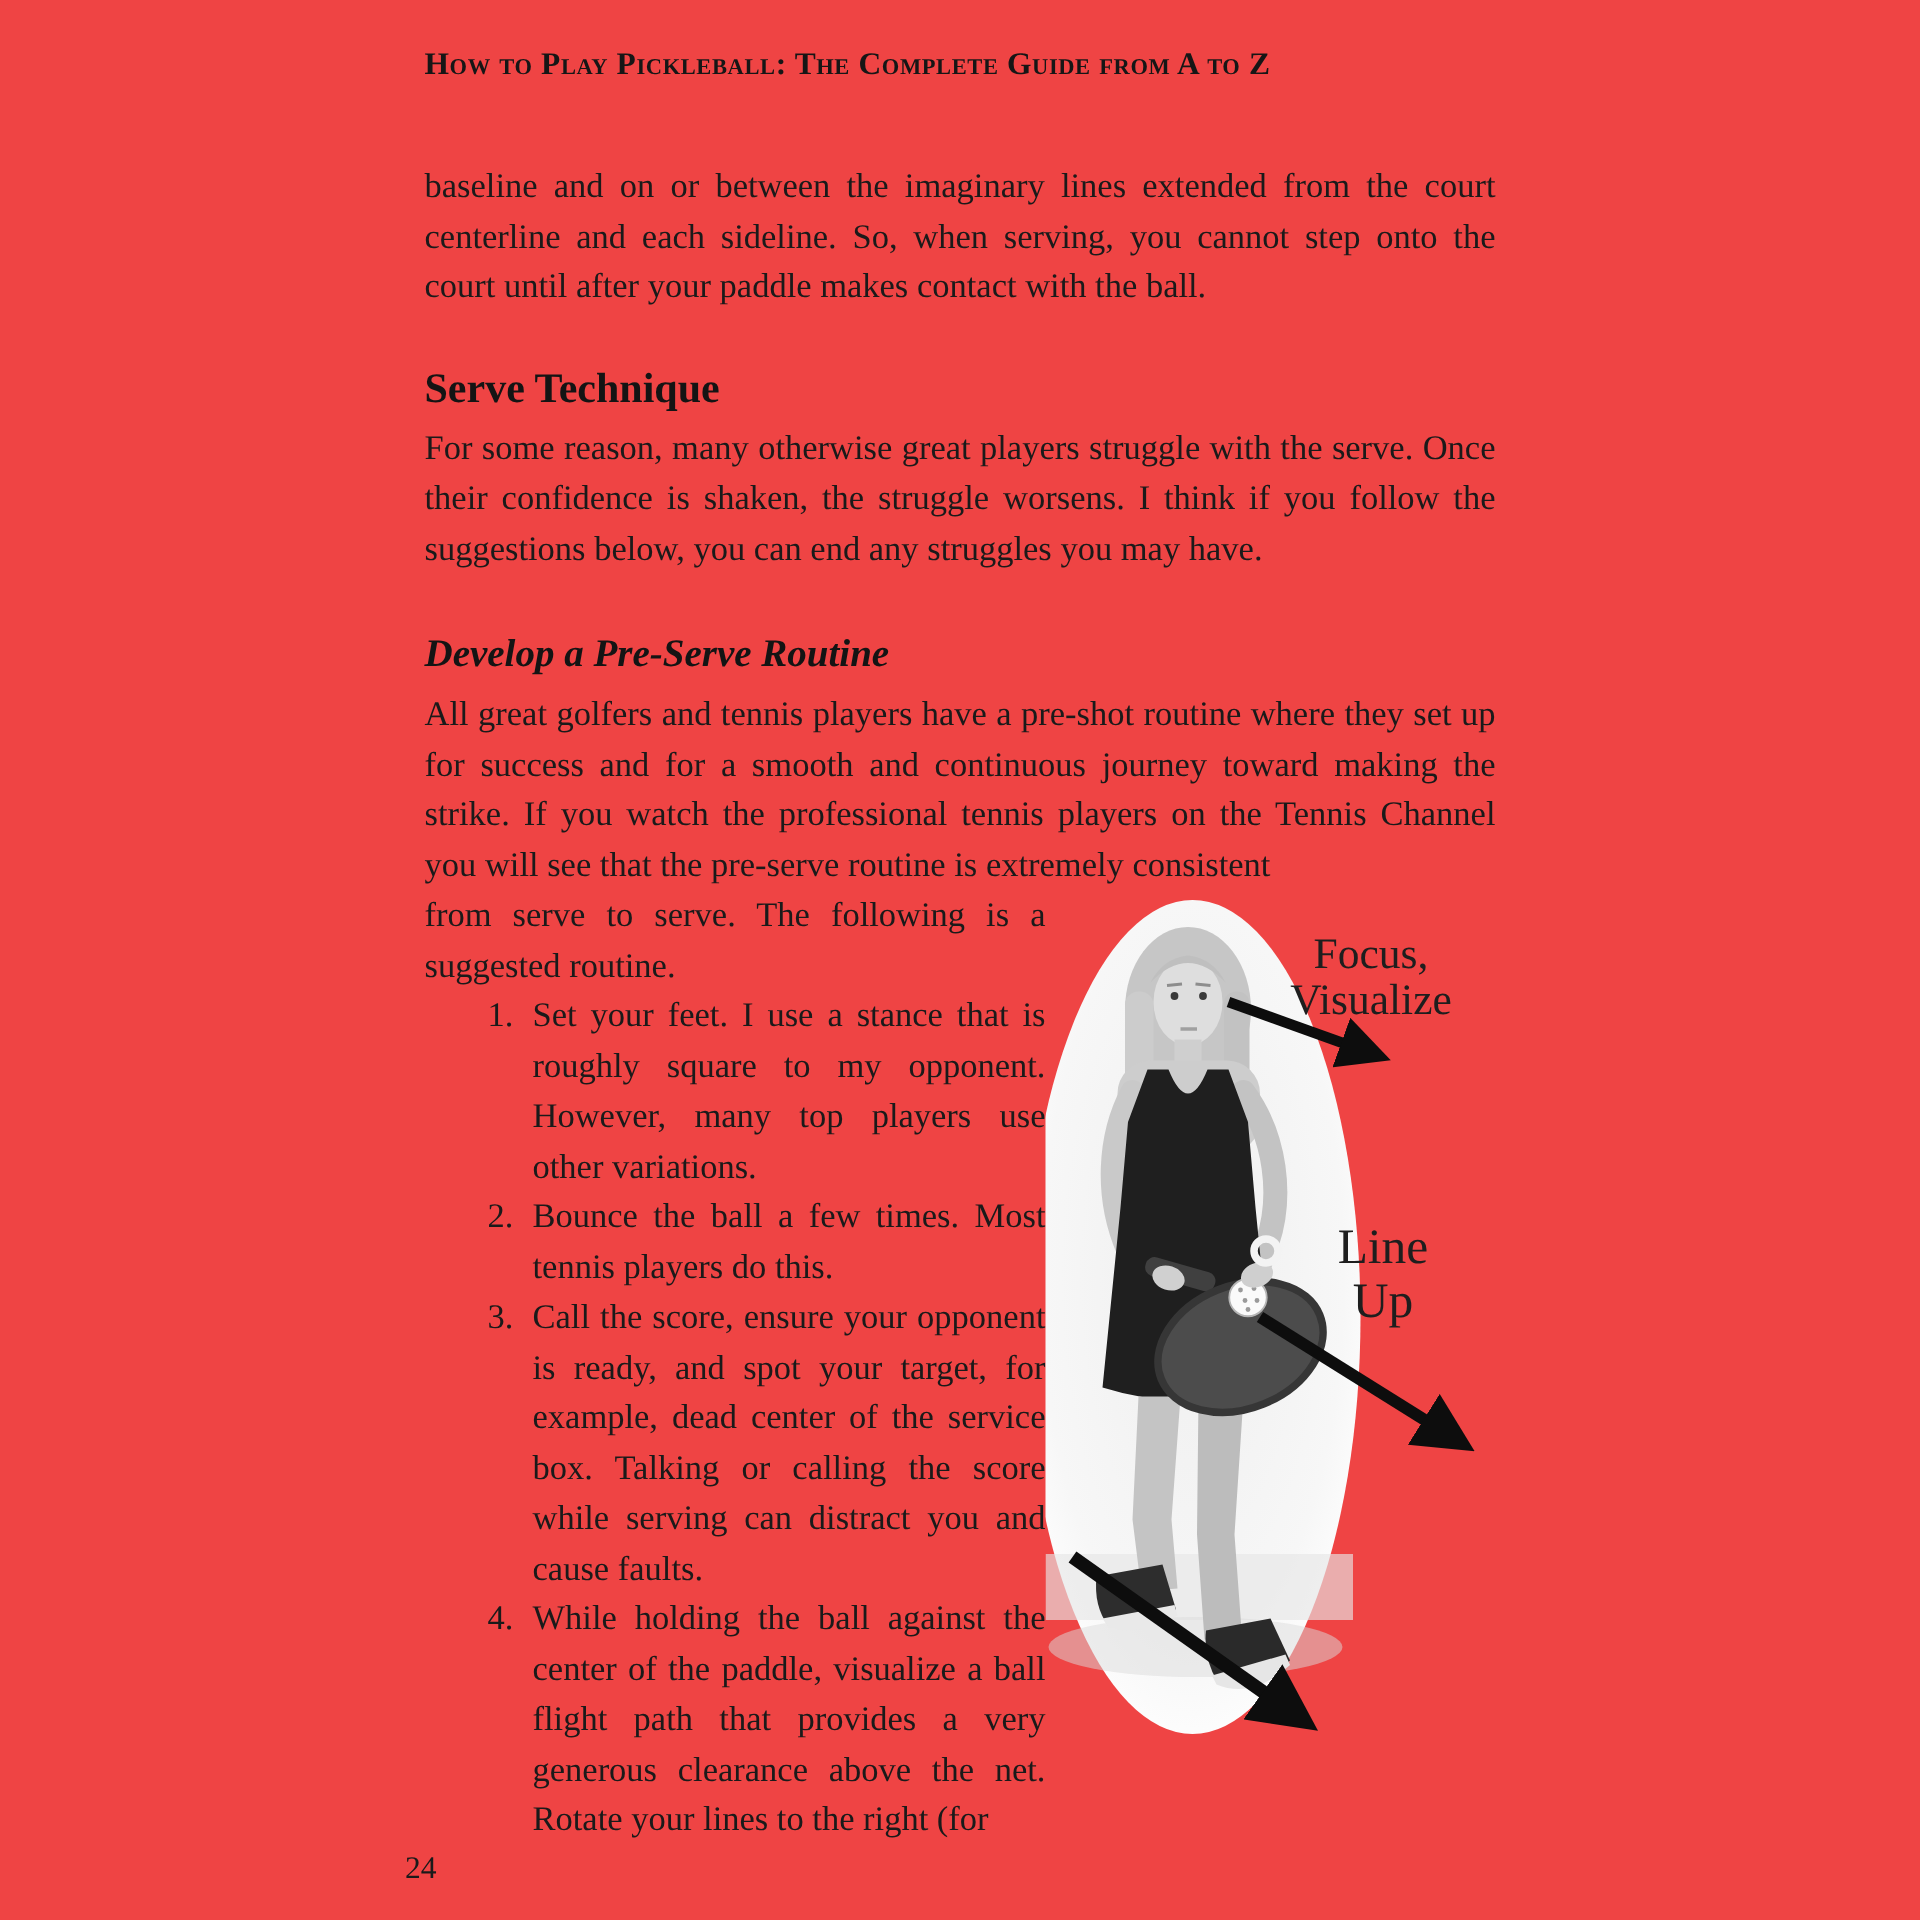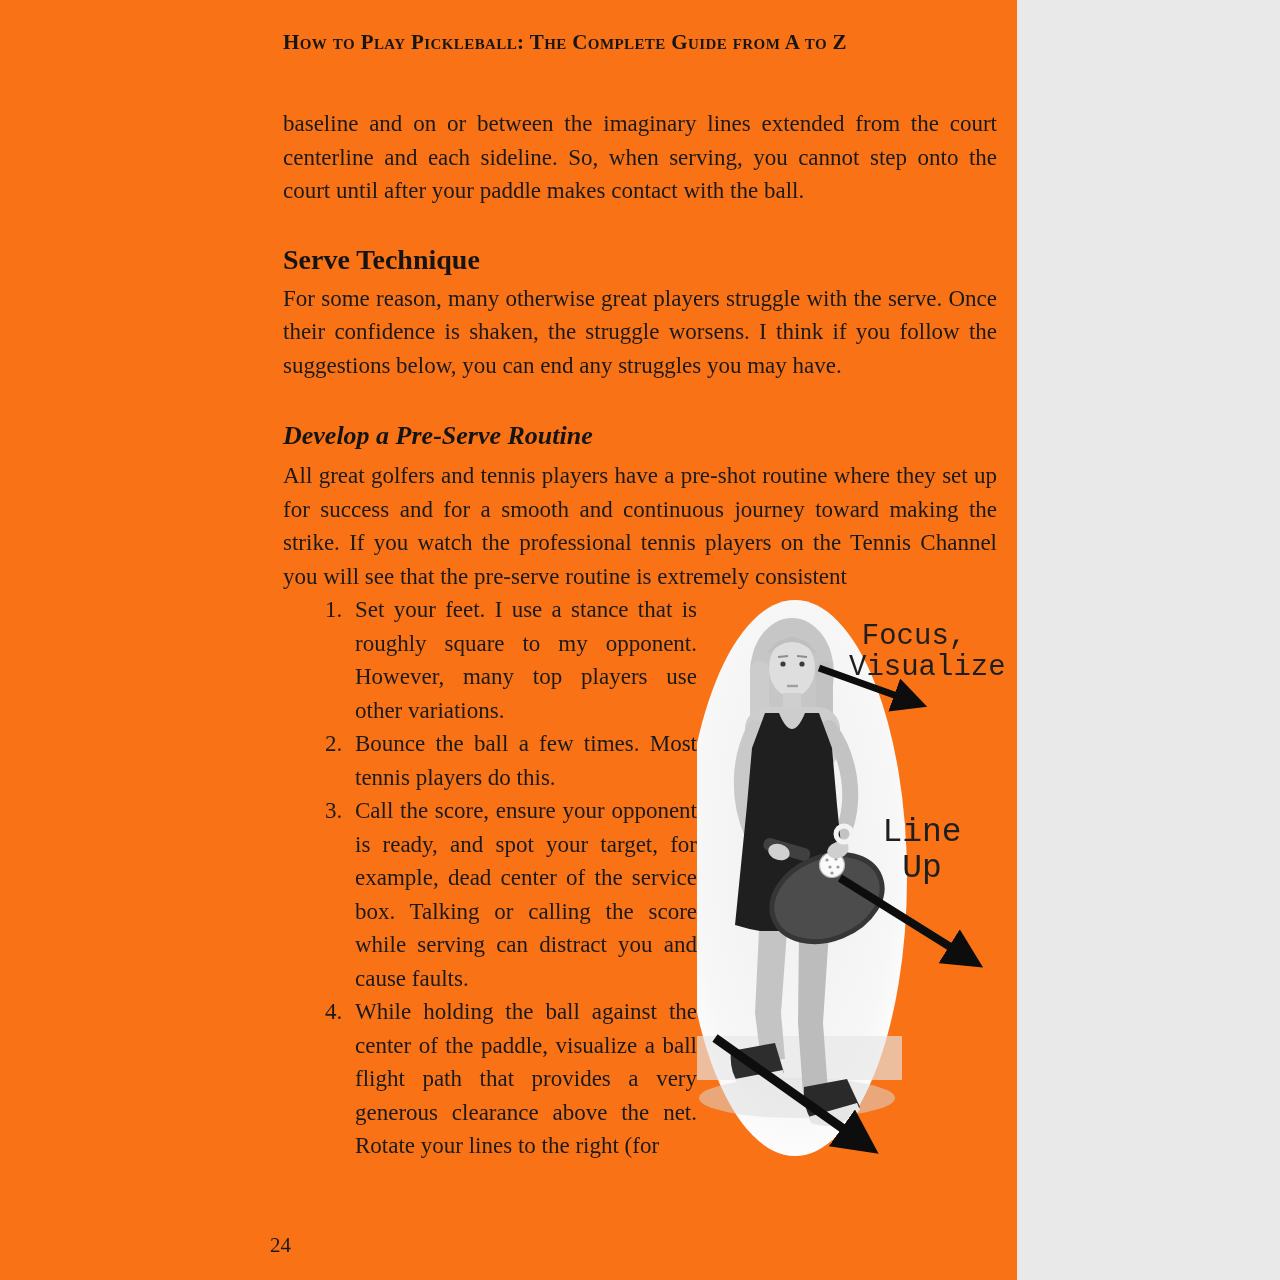--- a/index.html
+++ b/index.html
@@ -1,21 +1,21 @@
 <!DOCTYPE html>
 <html><head>
 <meta charset="utf-8">
 <style>
   * { margin: 0; padding: 0; box-sizing: border-box; }
   html, body { background: #e9e9e9; }
   .page {
     position: relative;
-    width: 1017px;
+    width: 1280px;
     height: 1280px;
-    background: #f97316;
+    background: #ef4444;
     font-family: "Liberation Serif", serif;
     color: #1a1a1a;
     overflow: hidden;
   }
   .content {
     position: absolute;
     left: 283px;
     top: 30px;
     width: 714px;
   }
@@ -56,21 +56,21 @@
   .figure-inner {
     position: absolute;
     left: 0;
     top: 0;
     width: 345px;
     height: 662px;
   }
   .fig-photo { position: absolute; left: 0; top: 0; }
   .fig-label {
     position: absolute;
-    font-family: Liberation Mono, monospace;
+    font-family: Liberation Serif, serif;
     color: #1e1e1e;
     text-align: center;
     line-height: 1.08;
   }
   .fig-label.focus { left: 152px; top: 28px; width: 130px; font-size: 29px; }
   .fig-label.lineup { left: 180px; top: 222px; width: 90px; font-size: 33px; }
   .fig-caption {
     position: absolute;
     left: 15px;
     top: 578px;
@@ -199,20 +199,21 @@
             <div>Visualize</div>
           </div>
           <div class="fig-label lineup">
             <div>Line</div>
             <div>Up</div>
           </div>
 
         </div>
       </div>
 
+      <p class="body-par">from serve to serve. The following is a suggested routine.</p>
 
       <div class="steps">
         <div class="step">
           <span class="step-num">1.</span>
           <span class="step-text">Set your feet. I use a stance that is roughly square to my opponent. However, many top players use other variations.</span>
         </div>
         <div class="step">
           <span class="step-num">2.</span>
           <span class="step-text">Bounce the ball a few times. Most tennis players do this.</span>
         </div>

